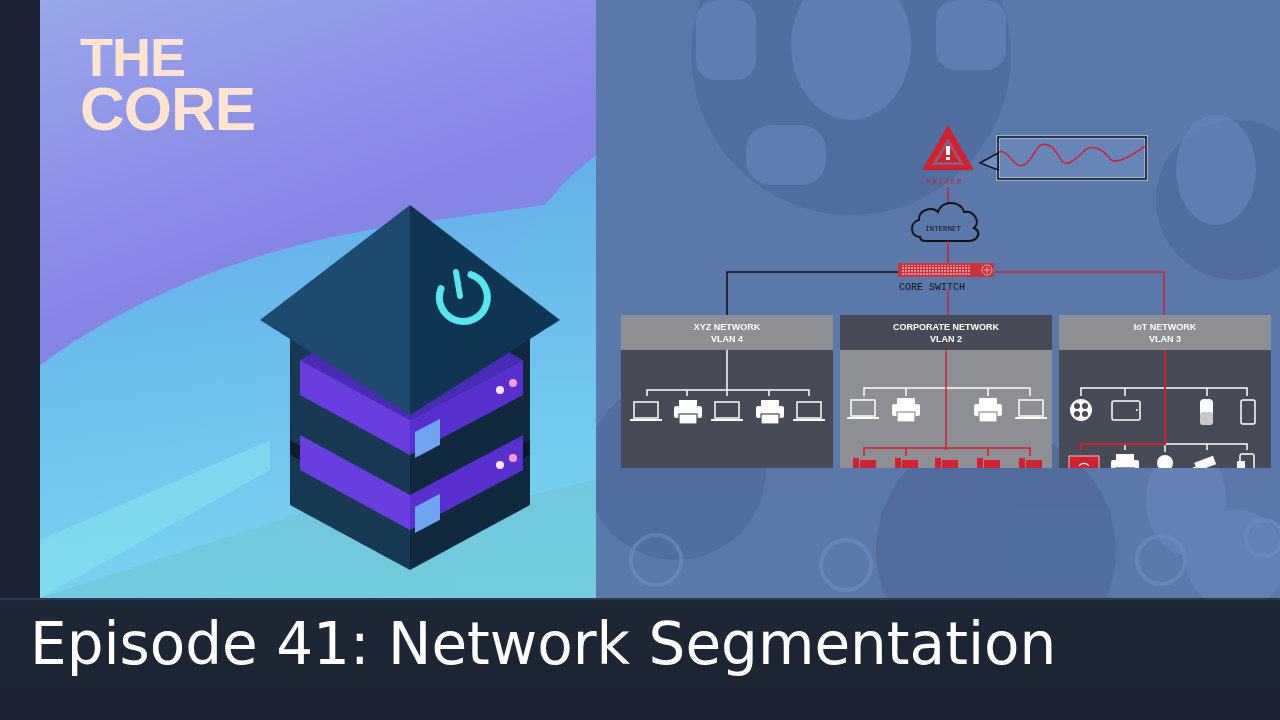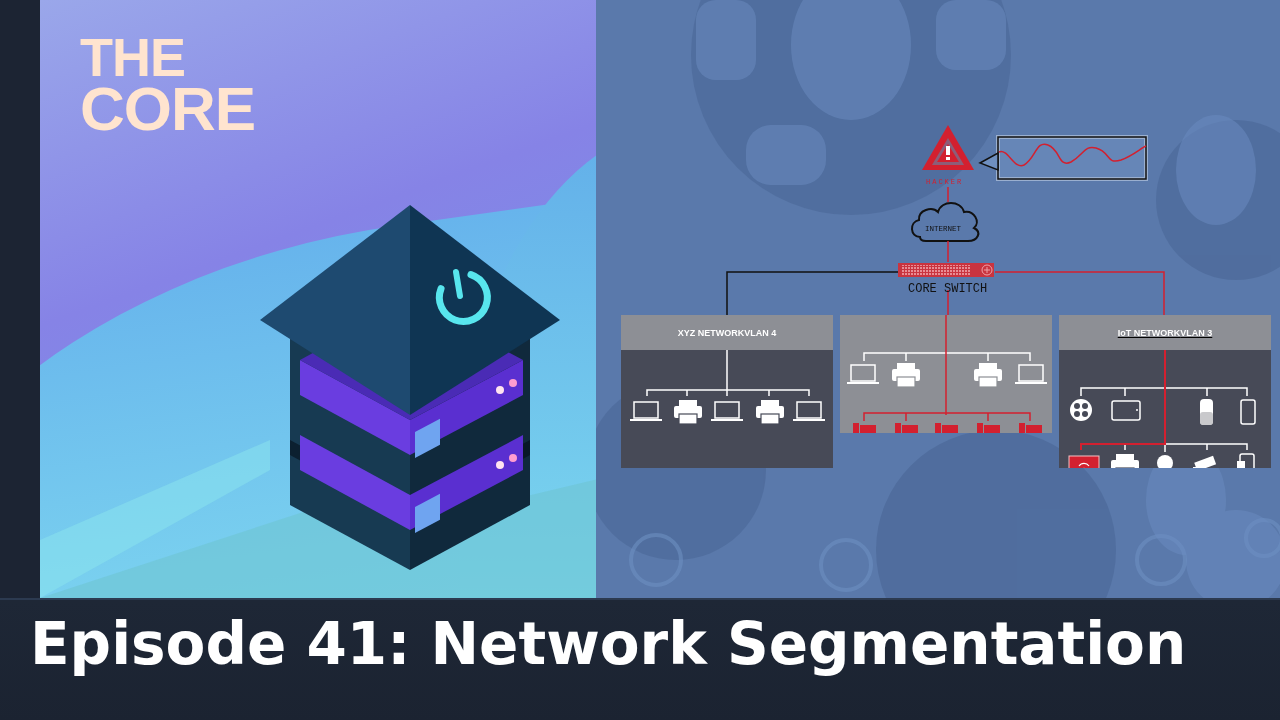--- a/index.html
+++ b/index.html
@@ -13,23 +13,23 @@
     background:linear-gradient(180deg,#62aee9 0%,#78d2ee 70%,#8aeaf2 100%);border-radius:60% 0 0 0;}
   .shadow-floor{position:absolute;left:0;top:0;width:596px;height:598px;}
   .logo{position:absolute;left:40px;top:30px;color:#ffe4cf;font-family:"Liberation Sans",sans-serif;font-weight:bold;line-height:1;}
   .logo .l1{font-size:54px;letter-spacing:-1px;}
   .logo .l2{font-size:96px;letter-spacing:-3px;margin-top:-4px;}
   .logo .l3{font-size:62px;letter-spacing:-1px;margin-top:-6px;}
   .server{position:absolute;left:215px;top:200px;}
   .right{position:absolute;left:596px;top:0;width:684px;height:598px;overflow:hidden;background:#5a79ab;}
   .bottom{position:absolute;left:0;top:598px;width:1280px;height:122px;
     background:linear-gradient(180deg,#1e2736 0%,#1b2331 100%);border-top:2px solid #2c3a50;}
-  .ep-title{position:absolute;left:30px;top:10px;color:#fff;font-family:"DejaVu Sans",sans-serif;font-weight:bold;font-size:58px;letter-spacing:0px;white-space:nowrap;}
+  .ep-title{position:absolute;left:30px;top:10px;color:#fff;font-family:"DejaVu Sans",sans-serif;font-weight:normal;font-size:58px;letter-spacing:0px;white-space:nowrap;}
   .vlan{position:absolute;top:315px;width:212px;height:153px;}
-  .vlan .hd{height:35px;display:flex;flex-direction:row;align-items:center;justify-content:center;
+  .vlan .hd{height:35px;display:flex;flex-direction:column;align-items:center;justify-content:center;
     font-family:"Liberation Sans",sans-serif;font-weight:bold;font-size:9px;color:#fff;line-height:12px;}
   .vlan .bd{height:118px;position:relative;}
   .lbl{position:absolute;font-family:Liberation Mono, monospace;font-size:8px;}
 </style>
 </head>
 <body>
 
 <div class="left">
   <div class="blob"></div>
   <div class="blob2"></div>
@@ -133,21 +133,21 @@
       <line x1="391" y1="267" x2="391" y2="273" stroke="#f0a0a6" stroke-width="1"></line>
     </g>
     <defs>
       <pattern id="portpat" width="3" height="3" patternUnits="userSpaceOnUse">
         <rect width="2" height="2" fill="#e88d94"></rect>
       </pattern>
     </defs>
   </svg>
   <div class="lbl" style="left:330px;top:178px;color:#d3202f;letter-spacing:2px;font-size:7px;">HACKER</div>
   <div class="lbl" style="left:329px;top:225px;color:#111;font-size:7.5px;">INTERNET</div>
-  <div class="lbl" style="left:312px;top:282px;color:#111;font-size:12px;">CORE SWITCH</div>
+  <div class="lbl" style="left:303px;top:282px;color:#111;font-size:10px;">CORE SWITCH</div>
 
   <div class="vlan" style="left:25px;">
     <div class="hd" style="background:#8d8f95;">
       <span>XYZ NETWORK</span>
       <span>VLAN 4</span>
     </div>
     <div class="bd" style="background:#474a57;">
       <svg width="212" height="118">
         <g stroke="#fff" stroke-width="1.5" fill="none">
           <line x1="106" y1="0" x2="106" y2="40"></line>
@@ -176,20 +176,24 @@
           </g>
         <g fill="#fff">
             <rect x="176" y="52" width="24" height="16" fill="none" stroke="#fff" stroke-width="1.5"></rect>
             <rect x="172" y="69" width="32" height="2"></rect>
           </g>
       </svg>
     </div>
   </div>
 
   <div class="vlan" style="left:244px;">
+    <div class="hd" style="background:#474a57;">
+      <span>CORPORATE NETWORK</span>
+      <span>VLAN 2</span>
+    </div>
     <div class="bd" style="background:#8d8f95;">
       <svg width="212" height="118">
         <g stroke="#fff" stroke-width="1.5" fill="none">
           <polyline points="24,46 24,38 190,38 190,46"></polyline>
           <line x1="66" y1="38" x2="66" y2="46"></line>
             <line x1="148" y1="38" x2="148" y2="46"></line>
         </g>
         <g stroke="#d3202f" stroke-width="1.5" fill="none">
           <line x1="106" y1="0" x2="106" y2="100"></line>
           <polyline points="24,106 24,98 190,98 190,106"></polyline>
@@ -233,21 +237,21 @@
             </g>
           <g>
               <rect x="179" y="108" width="6" height="22"></rect>
               <rect x="186" y="110" width="16" height="20"></rect>
             </g>
         </g>
       </svg>
     </div>
   </div>
 
-  <div class="vlan" style="left:463px;text-decoration:underline;">
+  <div class="vlan" style="left:463px;">
     <div class="hd" style="background:#8d8f95;">
       <span>IoT NETWORK</span>
       <span>VLAN 3</span>
     </div>
     <div class="bd" style="background:#474a57;">
       <svg width="212" height="118">
         <g stroke="#fff" stroke-width="1.5" fill="none">
           <polyline points="22,46 22,38 188,38 188,46"></polyline>
           <line x1="66" y1="38" x2="66" y2="46"></line>
             <line x1="148" y1="38" x2="148" y2="46"></line>

